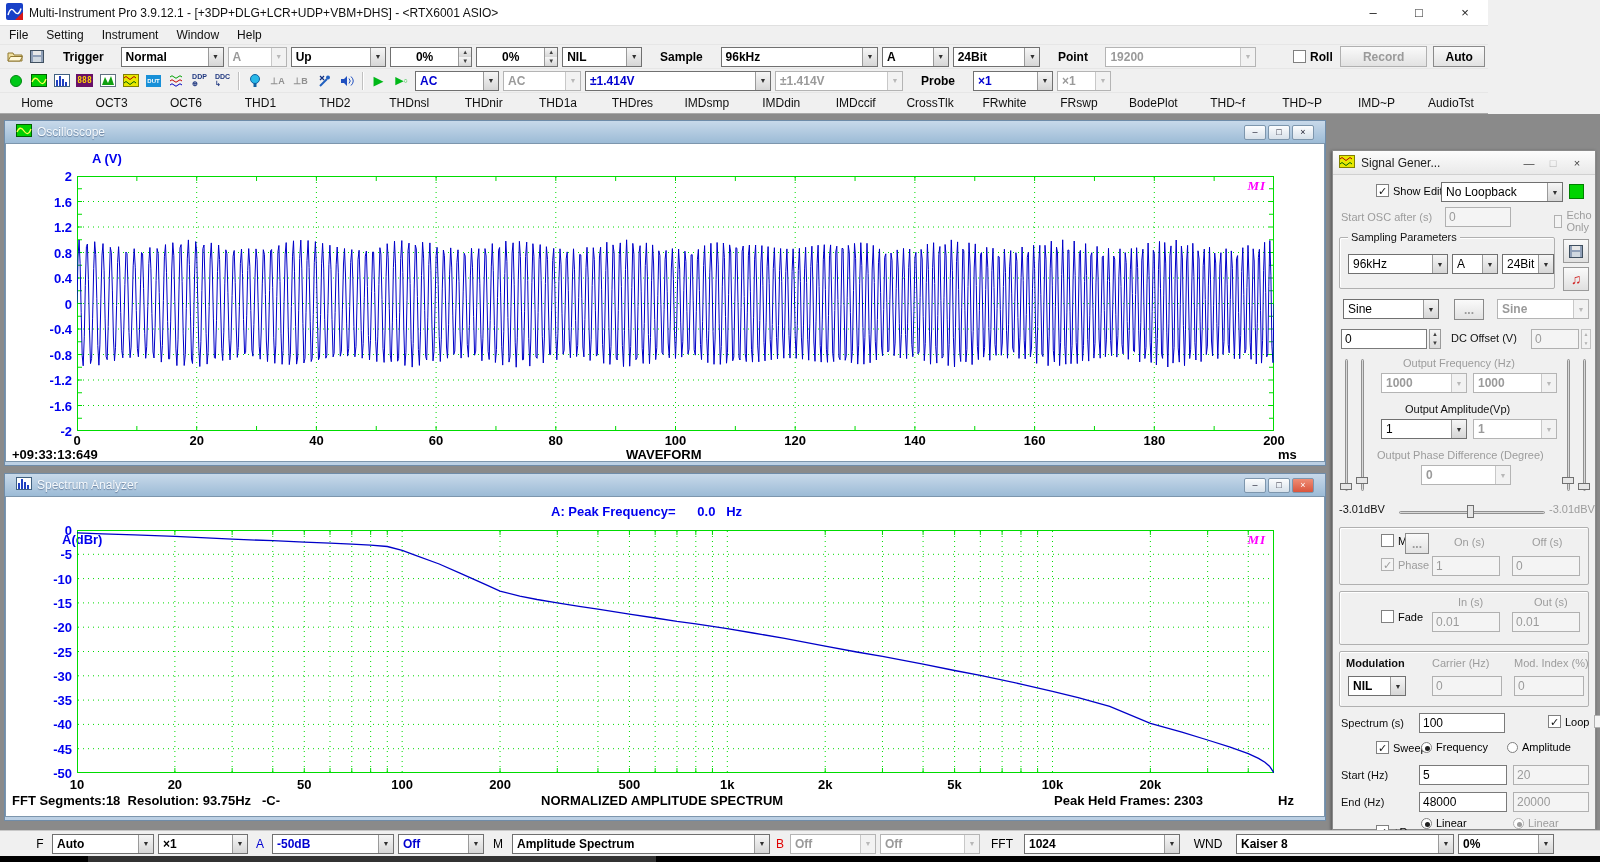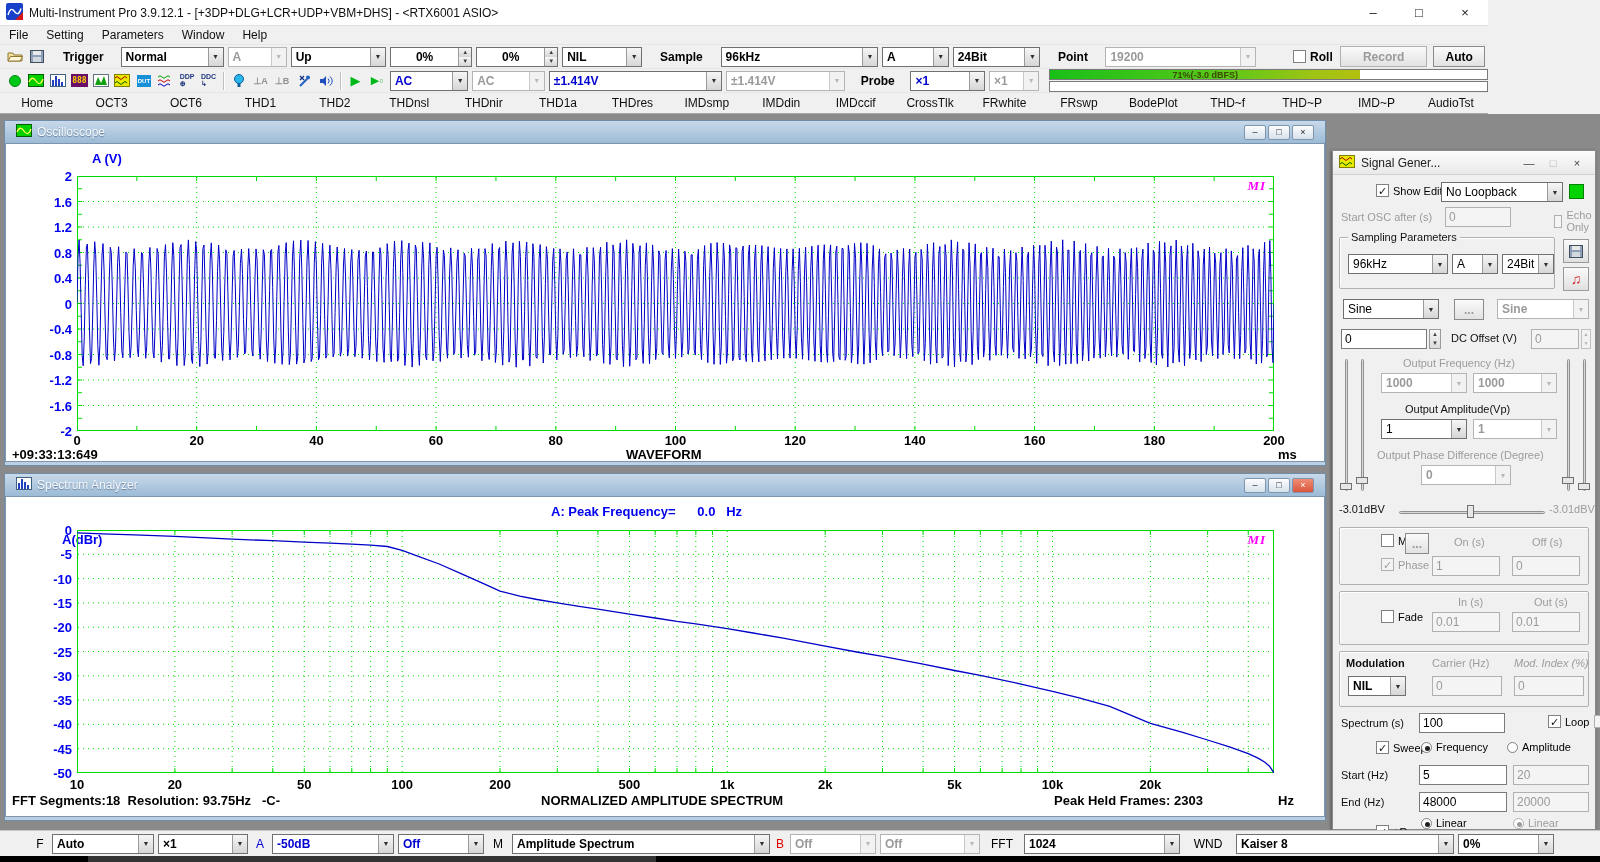--- a/index.html
+++ b/index.html
@@ -102,21 +102,21 @@
     <span class="wbtns">
       <span class="wbtn">–</span>
       <span class="wbtn">□</span>
       <span class="wbtn">×</span>
     </span>
   </div>
 
   <div id="menubar">
       <span class="mi">File</span>
       <span class="mi">Setting</span>
-      <span class="mi">Parameters</span>
+      <span class="mi">Instrument</span>
       <span class="mi">Window</span>
       <span class="mi">Help</span>
     </div>
   <div id="toolbar1" class="tb">
       <span class="tbi">
         <svg width="16" height="13">
           <path d="M1 11 L1 3 L6 3 L7 5 L15 5 L15 11 Z" fill="#f0e0a0" stroke="#907830"></path>
           <path d="M1 11 L3.5 6.5 L15.5 6.5 L13 11 Z" fill="#fff8d8" stroke="#907830"></path>
         </svg>
       </span>
@@ -285,27 +285,20 @@
       </span>
       <span class="lab" style="width: 66px;">Probe</span>
       <span class="dd" style="width: 80px;">
         <span class="t" style="color: rgb(0, 0, 208);">×1</span>
         <span class="ar">▼</span>
       </span>
       <span class="dd dis" style="width: 54px;">
         <span class="t">×1</span>
         <span class="ar">▼</span>
       </span>
-      <div id="meter">
-        <div class="bar">
-          <div class="fill" style="width: 71%;"></div>
-          <div class="mtext">71%(-3.0 dBFS)</div>
-        </div>
-        <div class="bar"></div>
-      </div>
     </div>
   <div id="tabbar">
       <span class="tab">Home</span>
       <span class="tab">OCT3</span>
       <span class="tab">OCT6</span>
       <span class="tab">THD1</span>
       <span class="tab">THD2</span>
       <span class="tab">THDnsl</span>
       <span class="tab">THDnir</span>
       <span class="tab">THD1a</span>
@@ -760,21 +753,21 @@
             <span class="box"></span>
             <span class="lb">Fade</span>
           </span>
         <input class="sg-inp dis abs" style="left: 92px; top: 20px; width: 68px;" readonly="" value="0.01">
         <input class="sg-inp dis abs" style="left: 172px; top: 20px; width: 68px;" readonly="" value="0.01">
       </div>
 
       <div class="group abs" style="left:6px; top:500px; width:250px; height:56px;">
         <span class="sg-lb abs" style="left:6px; top:5px; font-weight:bold;">Modulation</span>
         <span class="sg-lb dis abs" style="left:92px; top:5px;">Carrier (Hz)</span>
-        <span class="sg-lb dis abs" style="left:174px; top:5px;font-style:italic;">Mod. Index (%)</span>
+        <span class="sg-lb dis abs" style="left:174px; top:5px;">Mod. Index (%)</span>
         <span class="dd abs" style="left:6px; top:24px; width:58px;">
             <span class="t">NIL</span>
             <span class="ar">▼</span>
           </span>
         <input class="sg-inp dis abs" style="left: 92px; top: 24px; width: 70px;" readonly="" value="0">
         <input class="sg-inp dis abs" style="left: 174px; top: 24px; width: 70px;" readonly="" value="0">
       </div>
 
       <span class="sg-lb abs" style="left:8px; top:566px;">Spectrum (s)</span>
       <input class="sg-inp abs" style="left: 86px; top: 562px; width: 86px;" readonly="" value="100">

